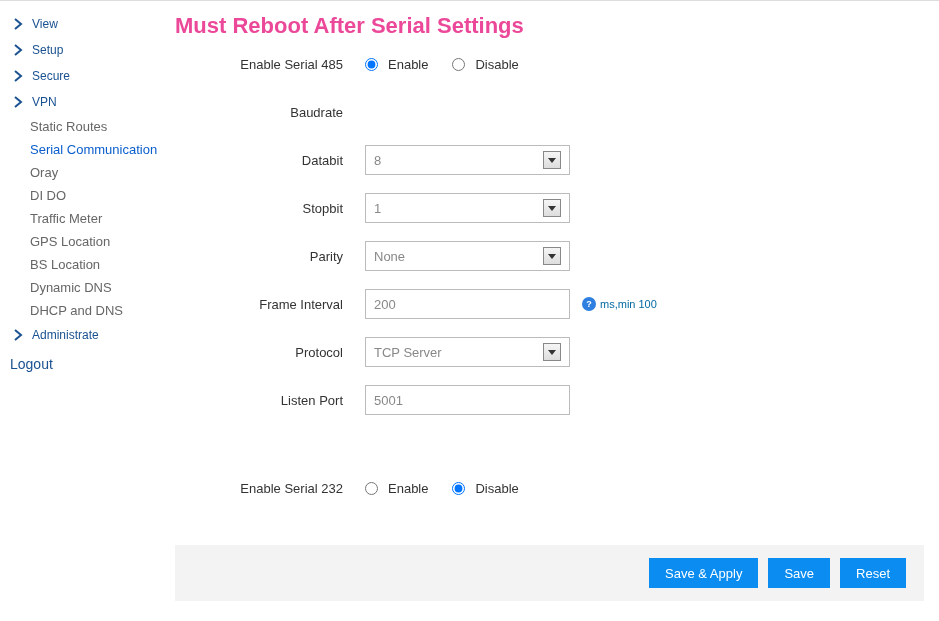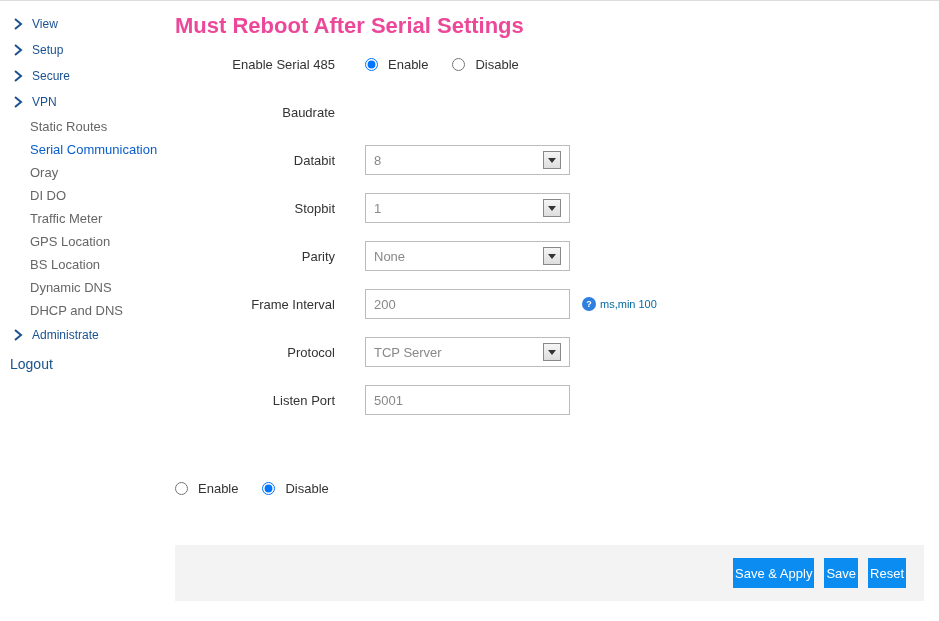--- a/index.html
+++ b/index.html
@@ -63,21 +63,21 @@
     }
     .form-row {
       display: flex;
       align-items: center;
       margin-bottom: 18px;
       min-height: 30px;
     }
     .form-label {
       width: 190px;
       text-align: right;
-      padding-right: 30px;
+      padding-right: 22px;
       font-size: 13px;
       color: #333;
     }
     .radio-line {
       display: flex;
       align-items: center;
       gap: 6px;
     }
     .radio-line label { margin-right: 18px; color: #333; }
     input[type="radio"] { margin-right: 4px; }
@@ -134,21 +134,21 @@
       align-items: center;
       justify-content: flex-end;
       padding-right: 18px;
       gap: 10px;
     }
     .btn {
       background: #0a8cf0;
       color: #fff;
       border: none;
       height: 30px;
-      padding: 0 2px;
+      padding: 0 16px;
       font-size: 13px;
       cursor: pointer;
     }
   </style>
 </head>
 <body>
 
 <div class="sidebar">
   <div class="nav-group">
     <svg class="nav-chevron" viewBox="0 0 16 16">
@@ -265,20 +265,21 @@
   </div>
 
   <div class="form-row">
     <div class="form-label">Listen Port</div>
     <input class="text-input" value="5001" style="">
   </div>
 
   <div class="spacer-large"></div>
 
   <div class="form-row">
+    <div class="form-label">Enable Serial 232</div>
     <div class="radio-line">
       <input type="radio" name="s232" style="">
       <label>Enable</label>
       <input type="radio" name="s232" checked="" style="">
       <label>Disable</label>
     </div>
   </div>
 </div>
 
 <div class="footer-bar">

